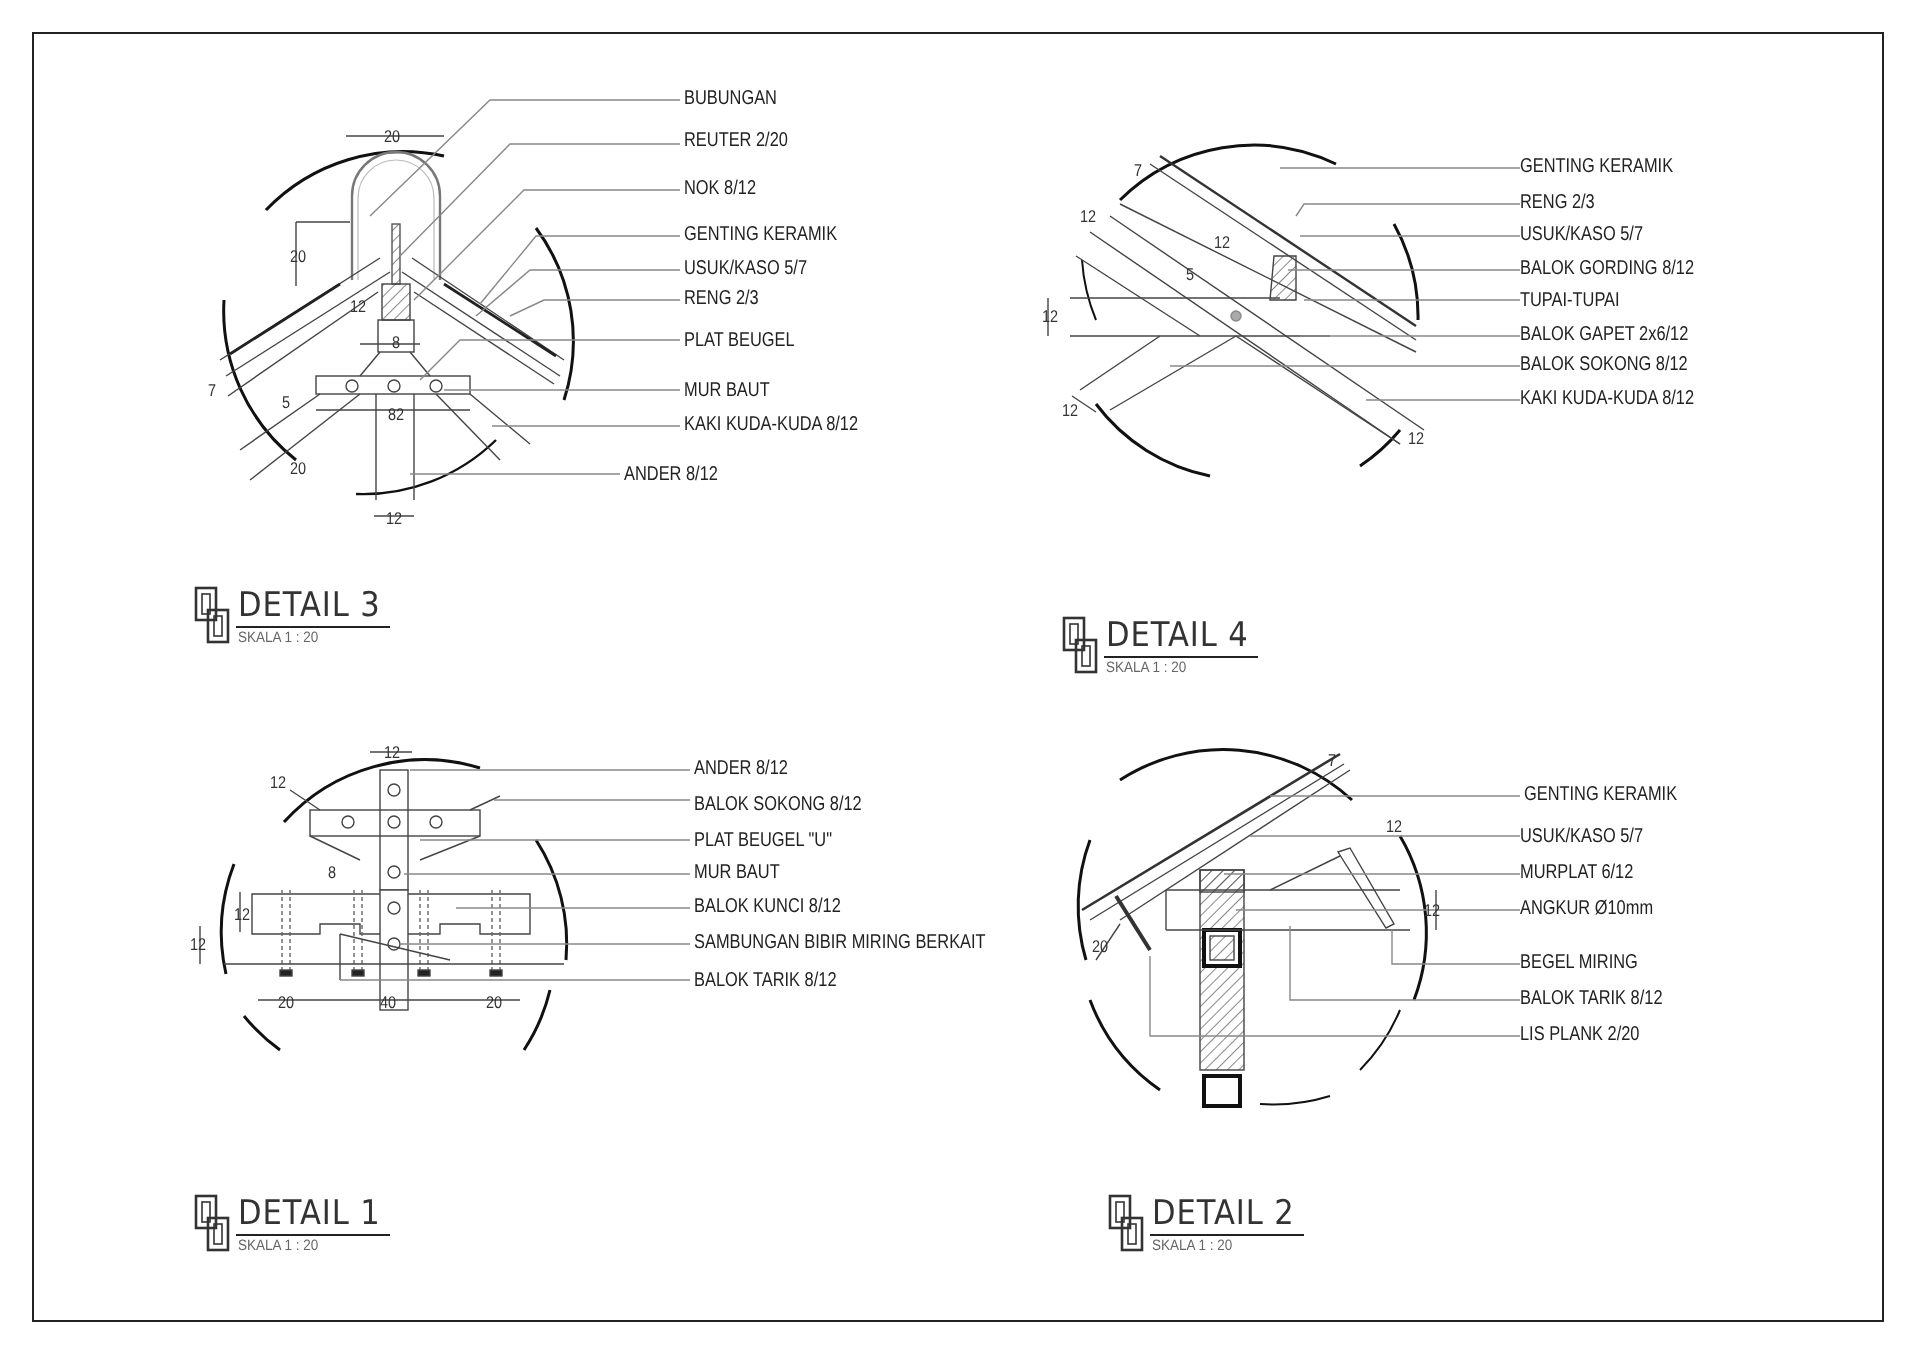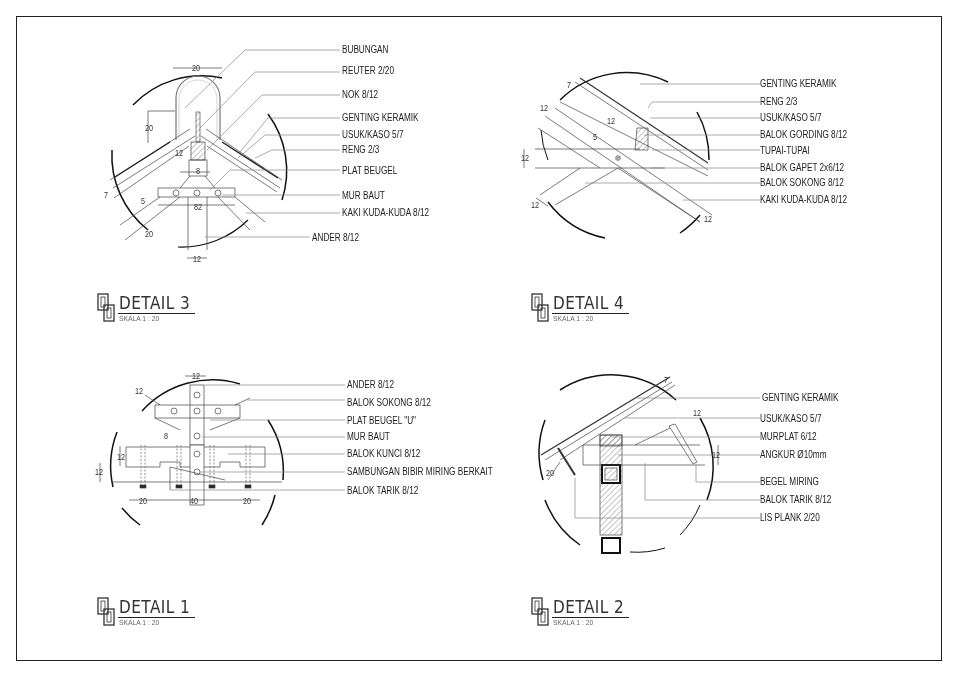--- a/index.html
+++ b/index.html
@@ -298,21 +298,21 @@
     <rect x="1" y="1" width="10" height="16" fill="none" stroke="#333" stroke-width="1.3"></rect>
     <rect x="7" y="12" width="10" height="16" fill="none" stroke="#333" stroke-width="1.3"></rect>
     <rect x="4" y="4" width="4" height="10" fill="none" stroke="#333" stroke-width="0.8"></rect>
     <rect x="10" y="15" width="4" height="10" fill="none" stroke="#333" stroke-width="0.8"></rect>
   </svg>
   <div class="title-text">DETAIL 3</div>
   <div class="title-rule"></div>
   <div class="title-scale">SKALA 1 : 20</div>
 </div>
 
-<div class="title-block" style="left:531px;top:293px;">
+<div class="title-block" style="left:531px;top:308px;">
   <svg class="title-logo" viewBox="0 0 18 30">
     <rect x="1" y="1" width="10" height="16" fill="none" stroke="#333" stroke-width="1.3"></rect>
     <rect x="7" y="12" width="10" height="16" fill="none" stroke="#333" stroke-width="1.3"></rect>
     <rect x="4" y="4" width="4" height="10" fill="none" stroke="#333" stroke-width="0.8"></rect>
     <rect x="10" y="15" width="4" height="10" fill="none" stroke="#333" stroke-width="0.8"></rect>
   </svg>
   <div class="title-text">DETAIL 4</div>
   <div class="title-rule"></div>
   <div class="title-scale">SKALA 1 : 20</div>
 </div>
@@ -322,21 +322,21 @@
     <rect x="1" y="1" width="10" height="16" fill="none" stroke="#333" stroke-width="1.3"></rect>
     <rect x="7" y="12" width="10" height="16" fill="none" stroke="#333" stroke-width="1.3"></rect>
     <rect x="4" y="4" width="4" height="10" fill="none" stroke="#333" stroke-width="0.8"></rect>
     <rect x="10" y="15" width="4" height="10" fill="none" stroke="#333" stroke-width="0.8"></rect>
   </svg>
   <div class="title-text">DETAIL 1</div>
   <div class="title-rule"></div>
   <div class="title-scale">SKALA 1 : 20</div>
 </div>
 
-<div class="title-block" style="left:531px;top:597px;">
+<div class="title-block" style="left:554px;top:597px;">
   <svg class="title-logo" viewBox="0 0 18 30">
     <rect x="1" y="1" width="10" height="16" fill="none" stroke="#333" stroke-width="1.3"></rect>
     <rect x="7" y="12" width="10" height="16" fill="none" stroke="#333" stroke-width="1.3"></rect>
     <rect x="4" y="4" width="4" height="10" fill="none" stroke="#333" stroke-width="0.8"></rect>
     <rect x="10" y="15" width="4" height="10" fill="none" stroke="#333" stroke-width="0.8"></rect>
   </svg>
   <div class="title-text">DETAIL 2</div>
   <div class="title-rule"></div>
   <div class="title-scale">SKALA 1 : 20</div>
 </div>

